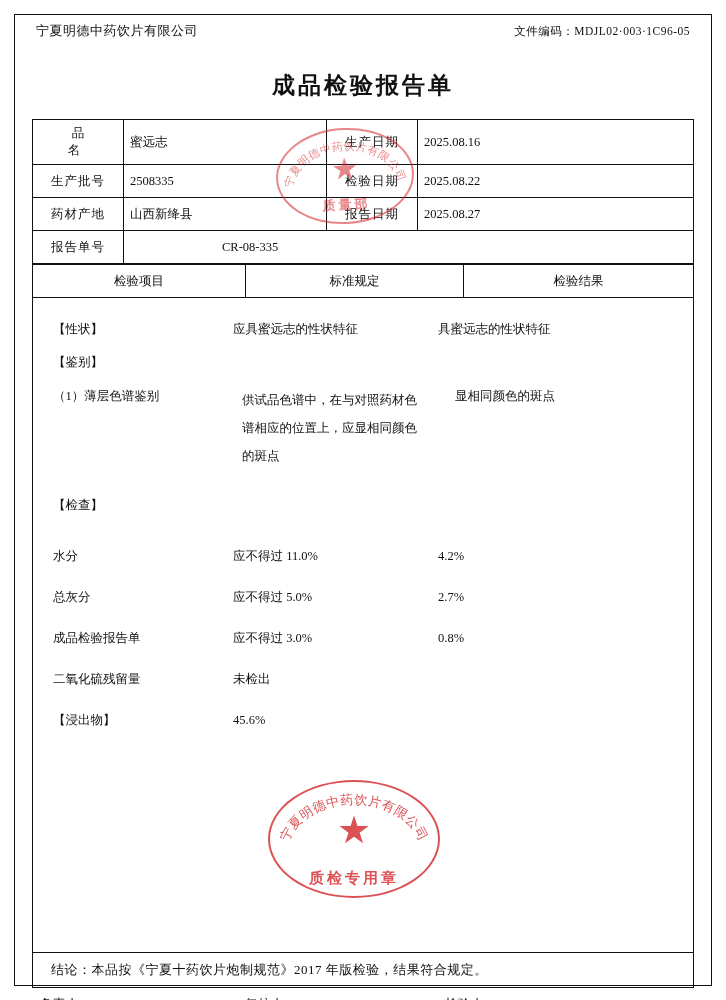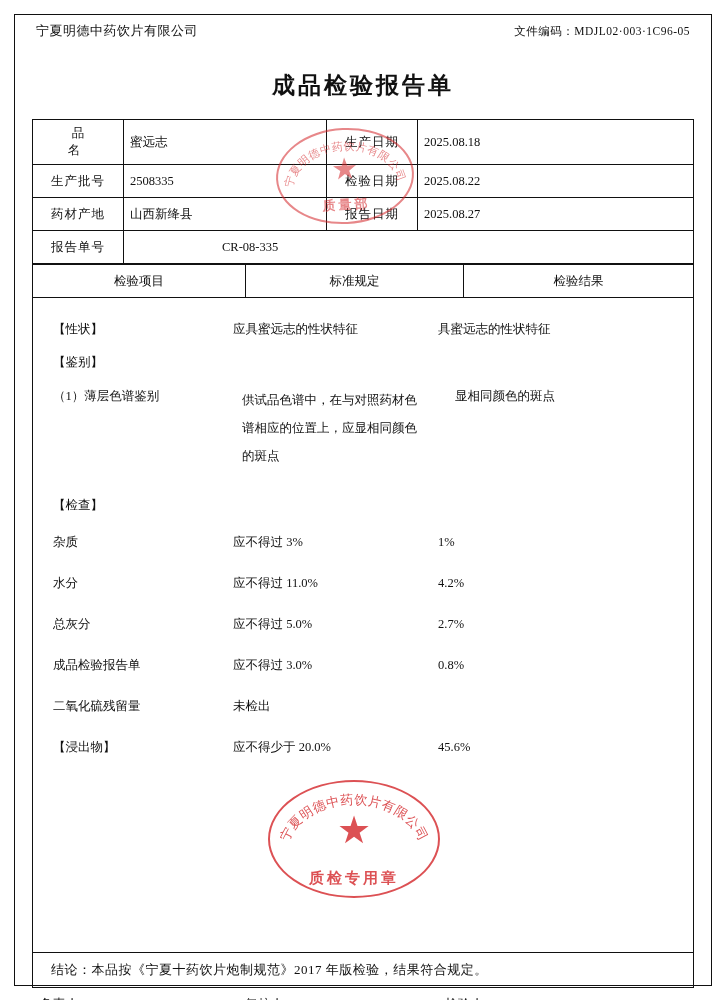--- a/index.html
+++ b/index.html
@@ -213,21 +213,21 @@
     </div>
 
     <div class="title">成品检验报告单</div>
 
     <table class="main">
       <tbody>
           <tr>
         <td class="lbl spread">品　　名</td>
         <td class="val" style="width:190px">蜜远志</td>
         <td class="lbl2">生产日期</td>
-        <td class="val">2025.08.18</td>
+        <td class="val">2025.08.16</td>
       </tr>
       <tr>
         <td class="lbl">生产批号</td>
         <td class="val">2508335</td>
         <td class="lbl2">检验日期</td>
         <td class="val">2025.08.22</td>
       </tr>
       <tr>
         <td class="lbl">药材产地</td>
         <td class="val">山西新绛县</td>
@@ -276,25 +276,20 @@
         </div>
         <div class="gap-l"></div>
 
         <div class="row">
           <div class="c1">【检查】</div>
           <div class="c2"></div>
           <div class="c3"></div>
         </div>
         <div class="gap-s"></div>
 
-        <div class="row rowpad">
-          <div class="c1">杂质</div>
-          <div class="c2">应不得过 3%</div>
-          <div class="c3">1%</div>
-        </div>
         <div class="gap-s"></div>
 
         <div class="row rowpad">
           <div class="c1">水分</div>
           <div class="c2">应不得过 11.0%</div>
           <div class="c3">4.2%</div>
         </div>
         <div class="gap-s"></div>
 
         <div class="row rowpad">
@@ -312,21 +307,20 @@
         <div class="gap-s"></div>
 
         <div class="row rowpad">
           <div class="c1">二氧化硫残留量</div>
           <div class="c3">未检出</div>
         </div>
         <div class="gap-s"></div>
 
         <div class="row rowpad">
           <div class="c1">【浸出物】</div>
-          <div class="c2">应不得少于 20.0%</div>
           <div class="c3">45.6%</div>
         </div>
       </div>
     </div>
 
     <div class="conclusion">结论：本品按《宁夏十药饮片炮制规范》2017 年版检验，结果符合规定。</div>
 
     <div class="signrow">
       <div class="signcell" style="width:205px">
         <span class="lbl">负责人：</span>

